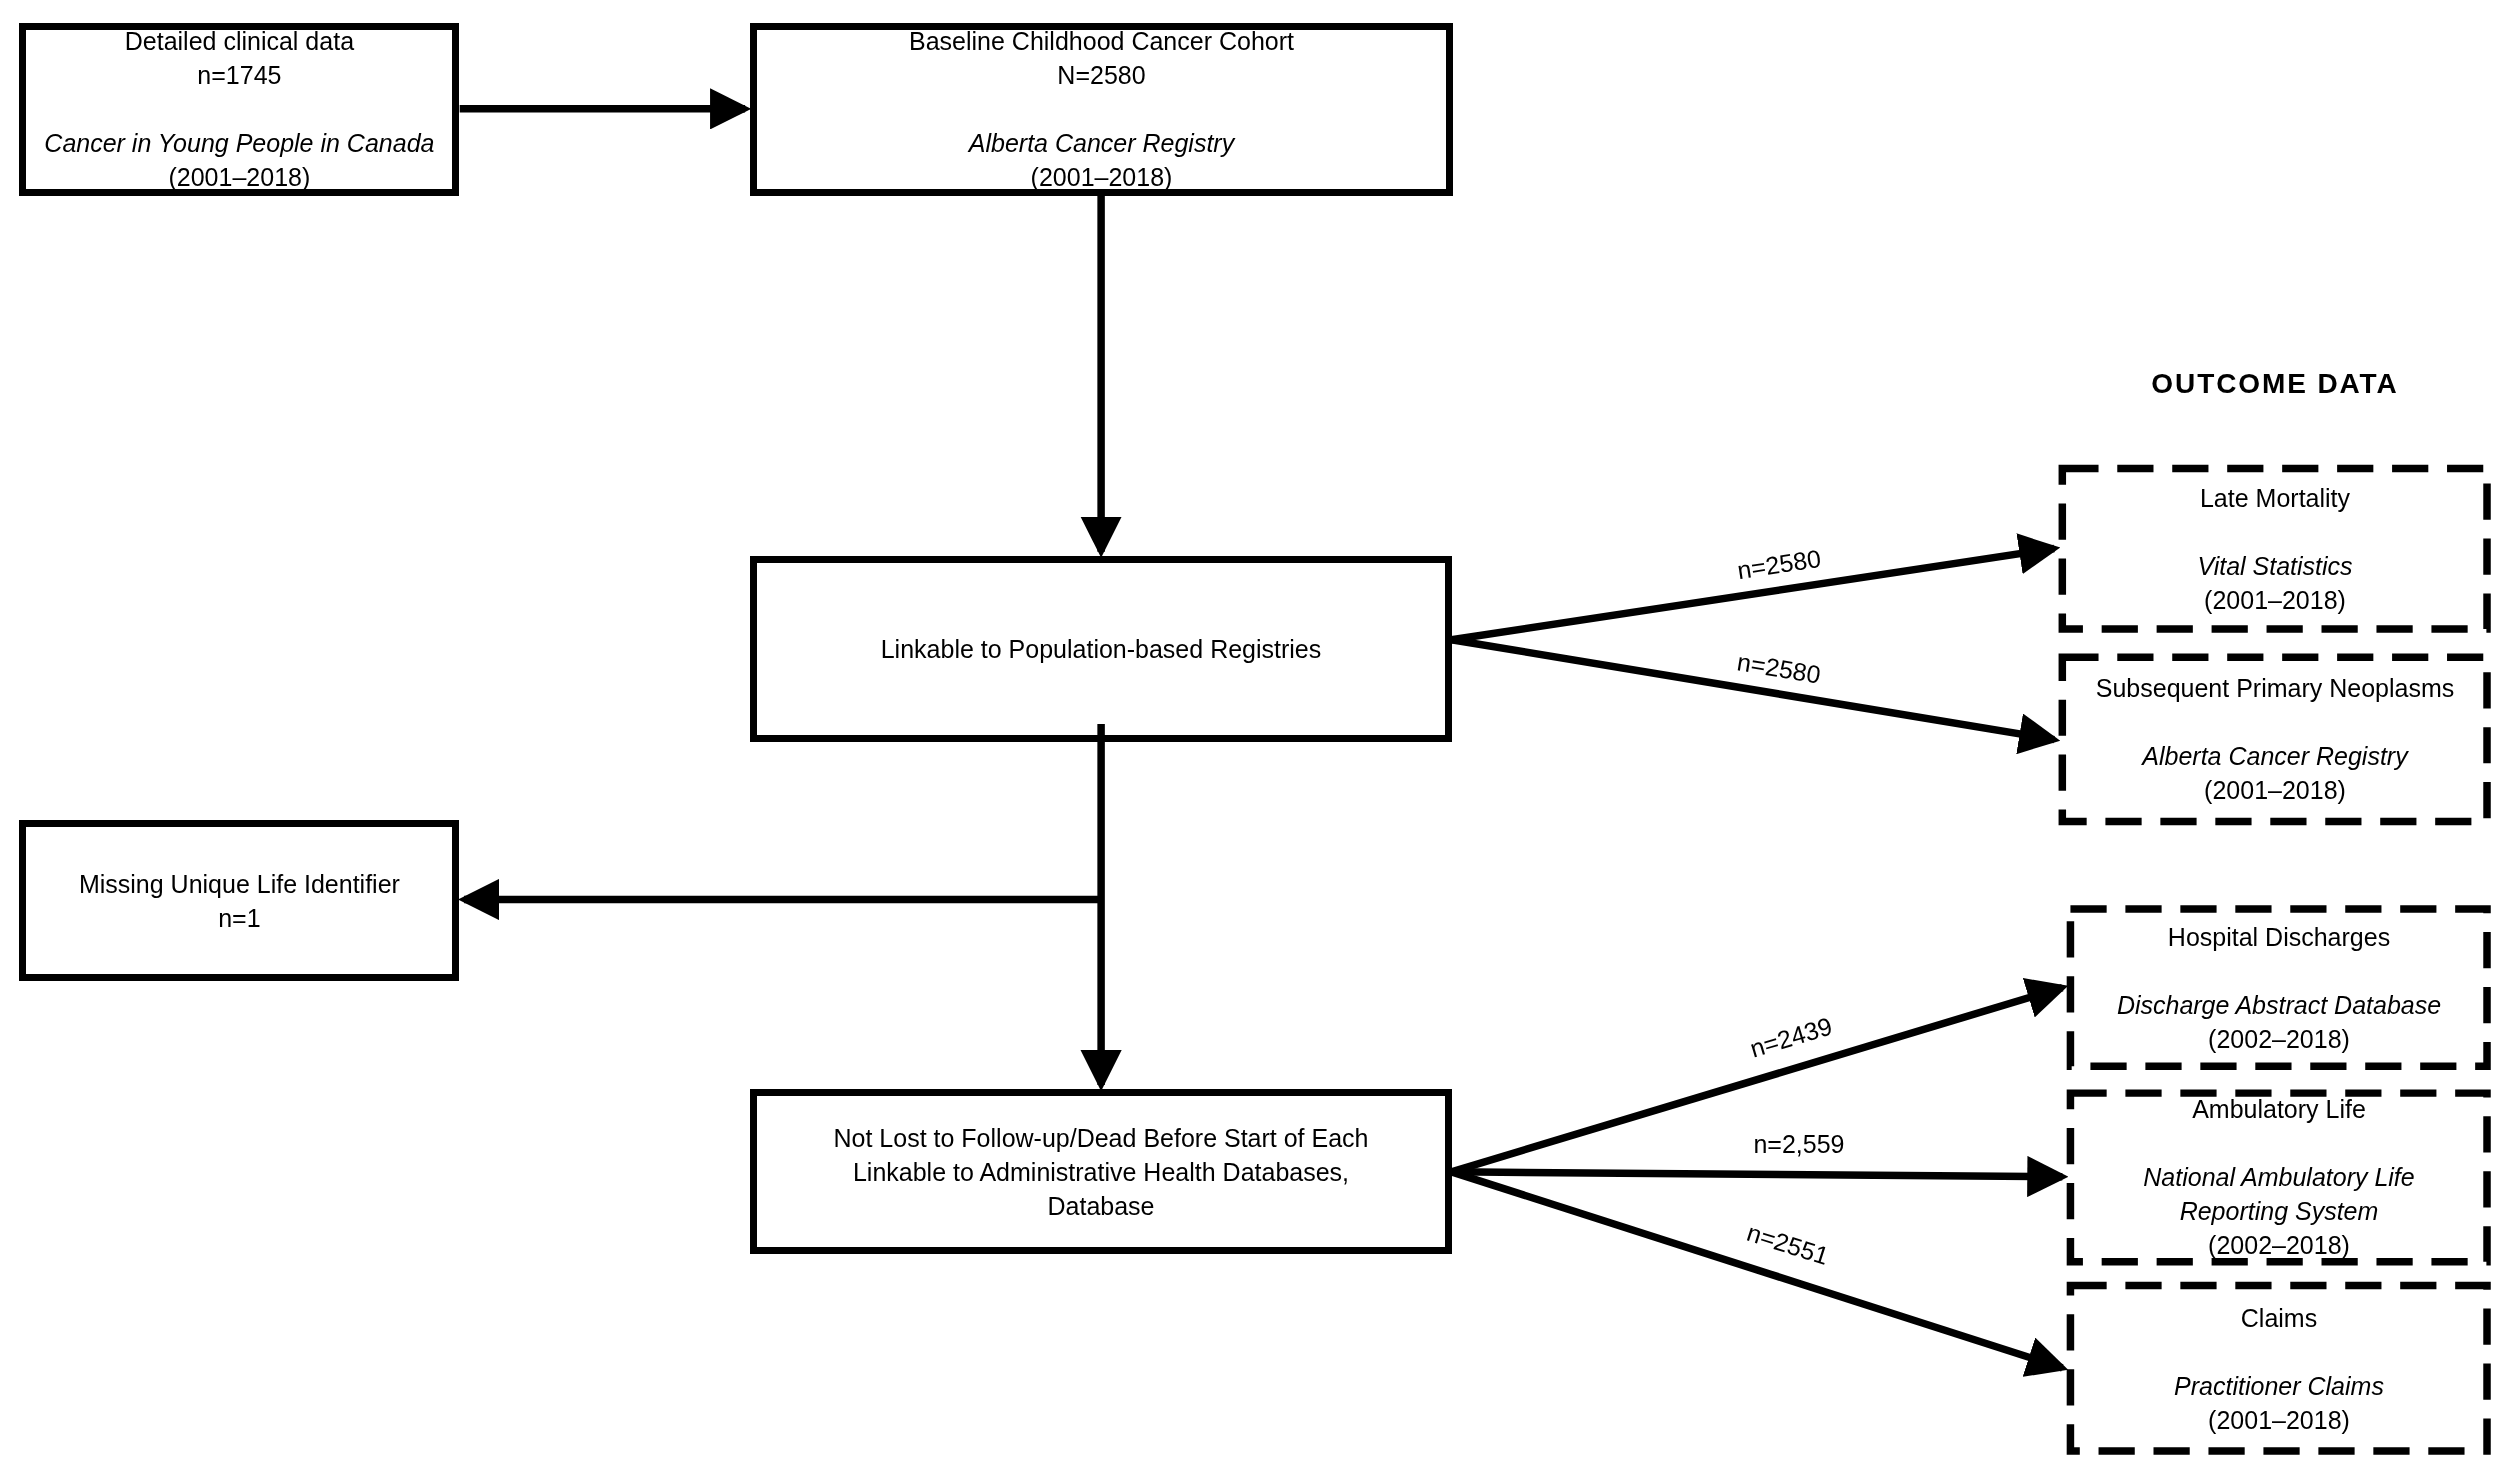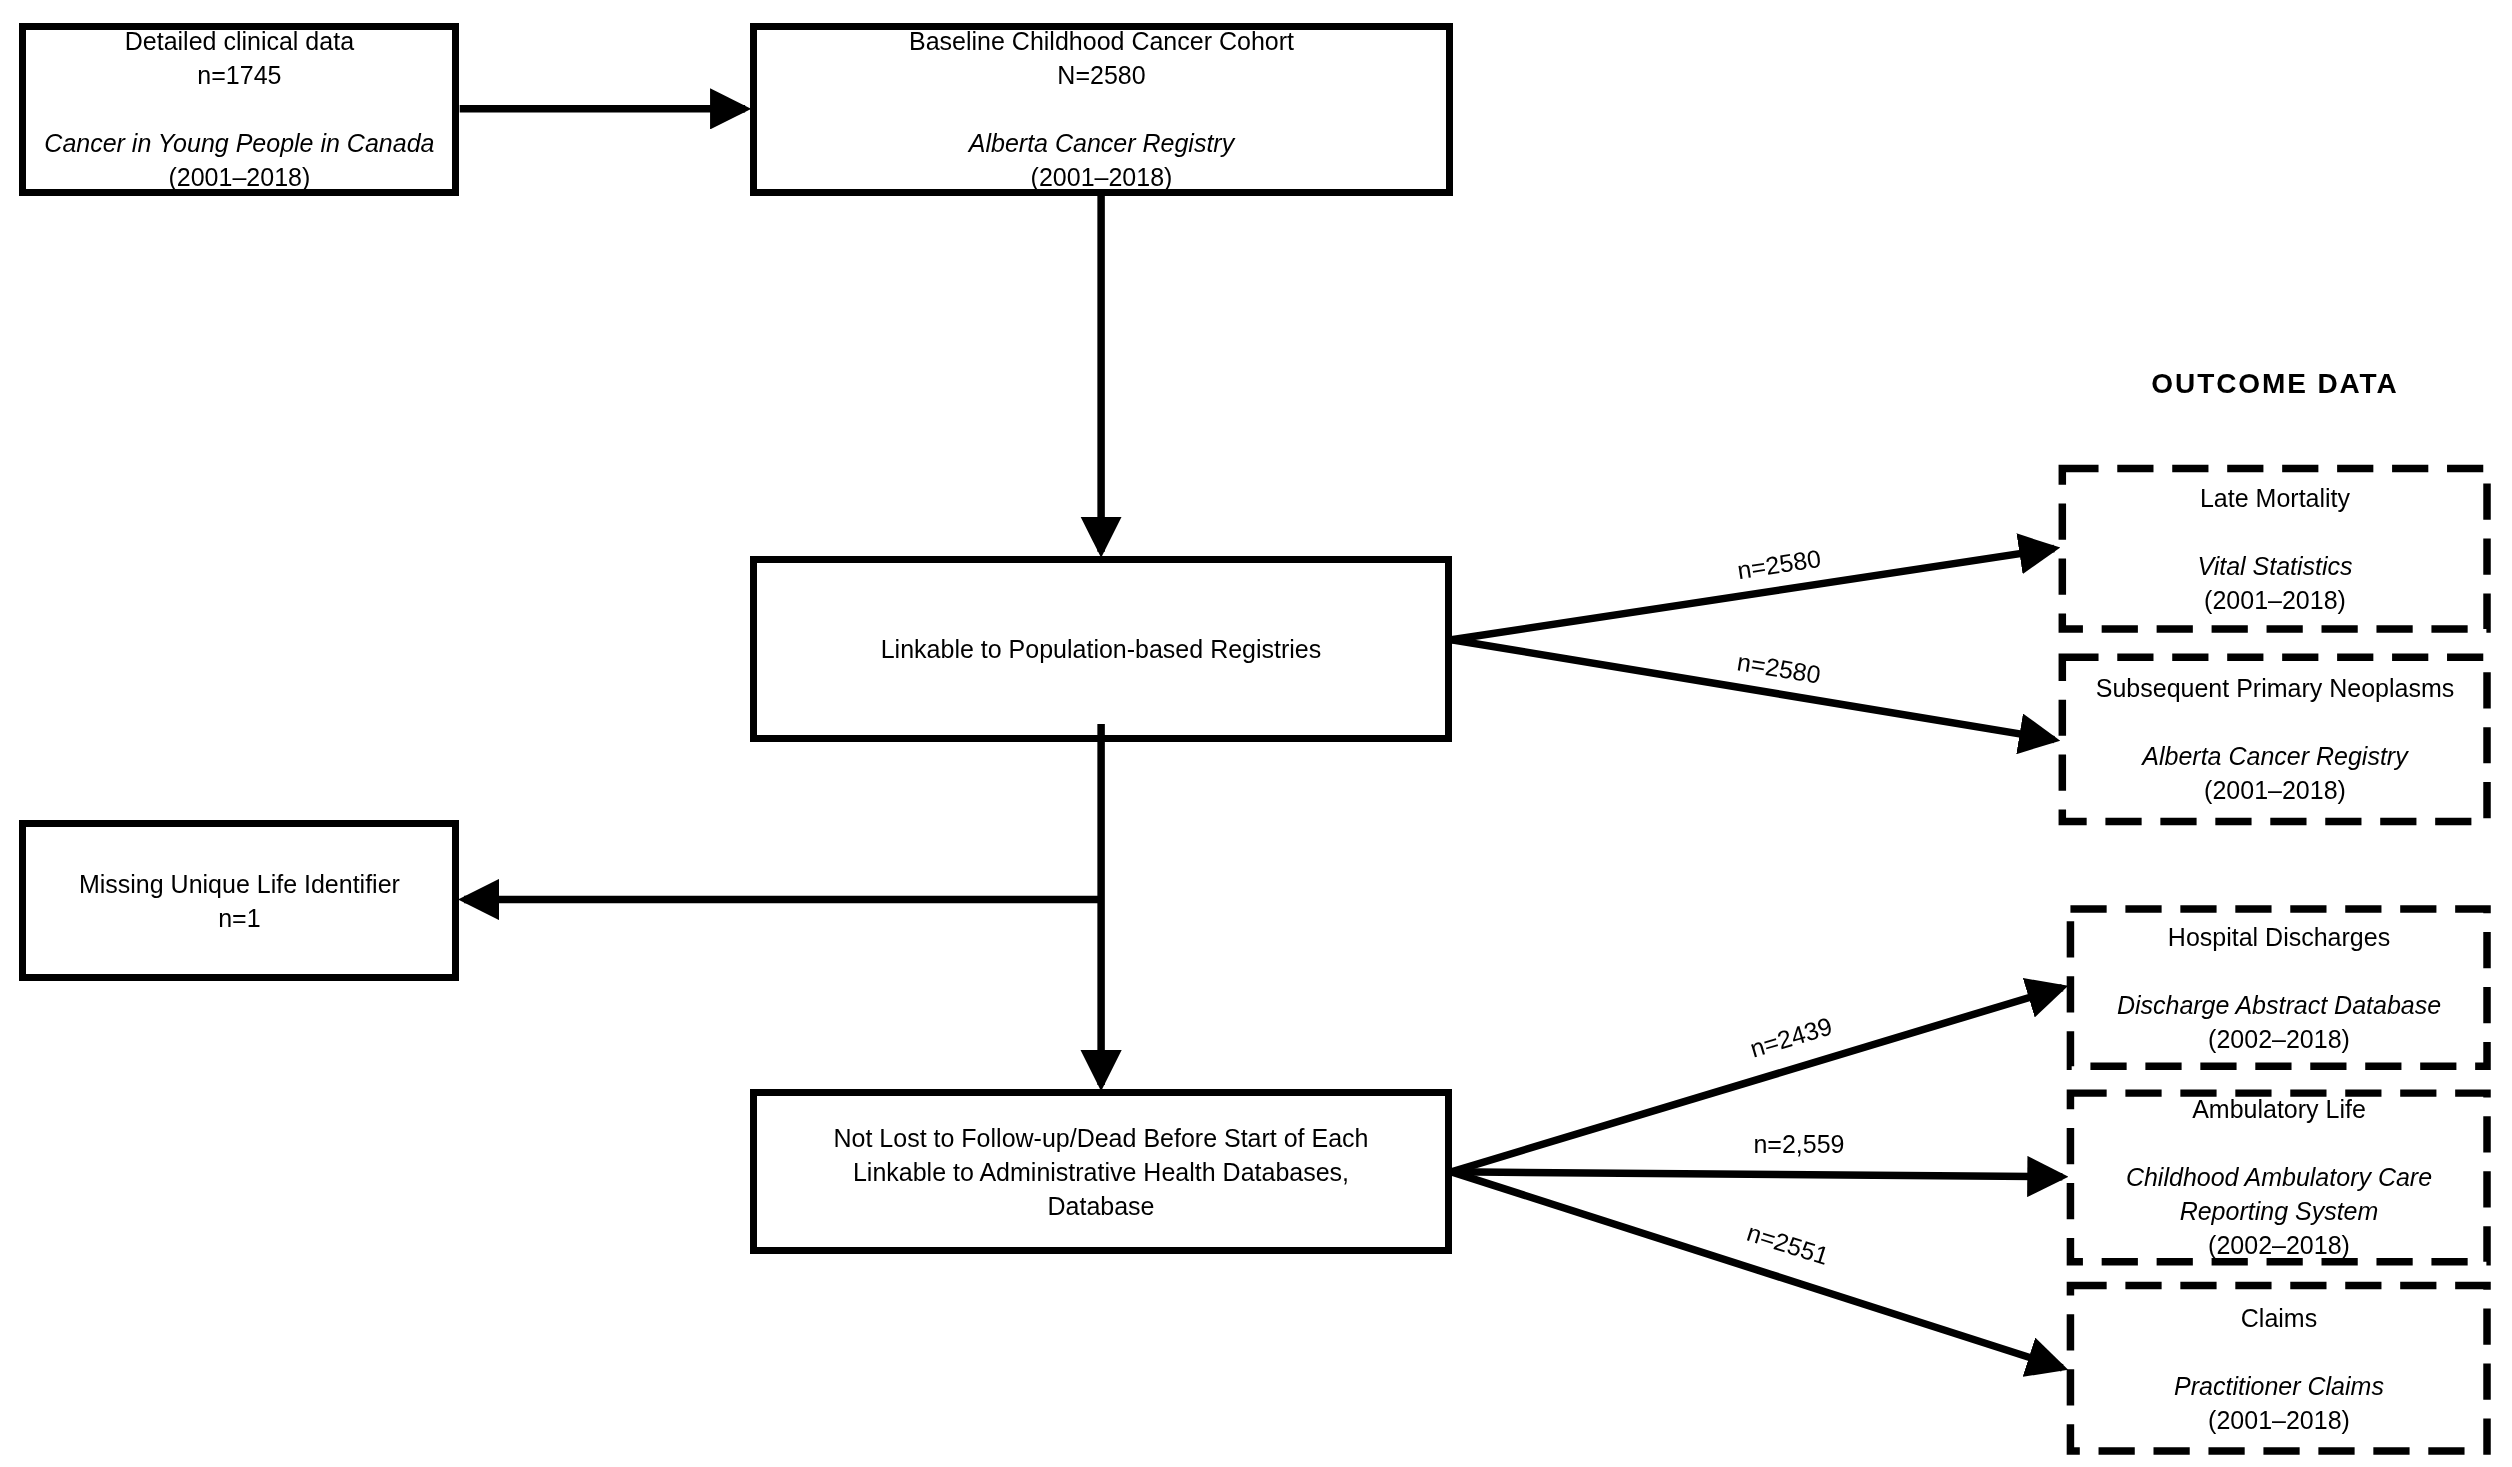--- a/index.html
+++ b/index.html
@@ -107,21 +107,21 @@
   </div>
 
   <div class="box" style="left:2067px;top:905px;width:424px;height:165px;">
     <div>Hospital Discharges</div>
     <div class="i gap">Discharge Abstract Database</div>
     <div>(2002–2018)</div>
   </div>
 
   <div class="box" style="left:2067px;top:1089px;width:424px;height:176px;">
     <div>Ambulatory Life</div>
-    <div class="i gap">Childhood Ambulatory Care</div>
+    <div class="i gap">National Ambulatory Life</div>
     <div class="i">Reporting System</div>
     <div>(2002–2018)</div>
   </div>
 
   <div class="box" style="left:2067px;top:1282px;width:424px;height:173px;">
     <div>Claims</div>
     <div class="i gap">Practitioner Claims</div>
     <div>(2001–2018)</div>
   </div>
 

